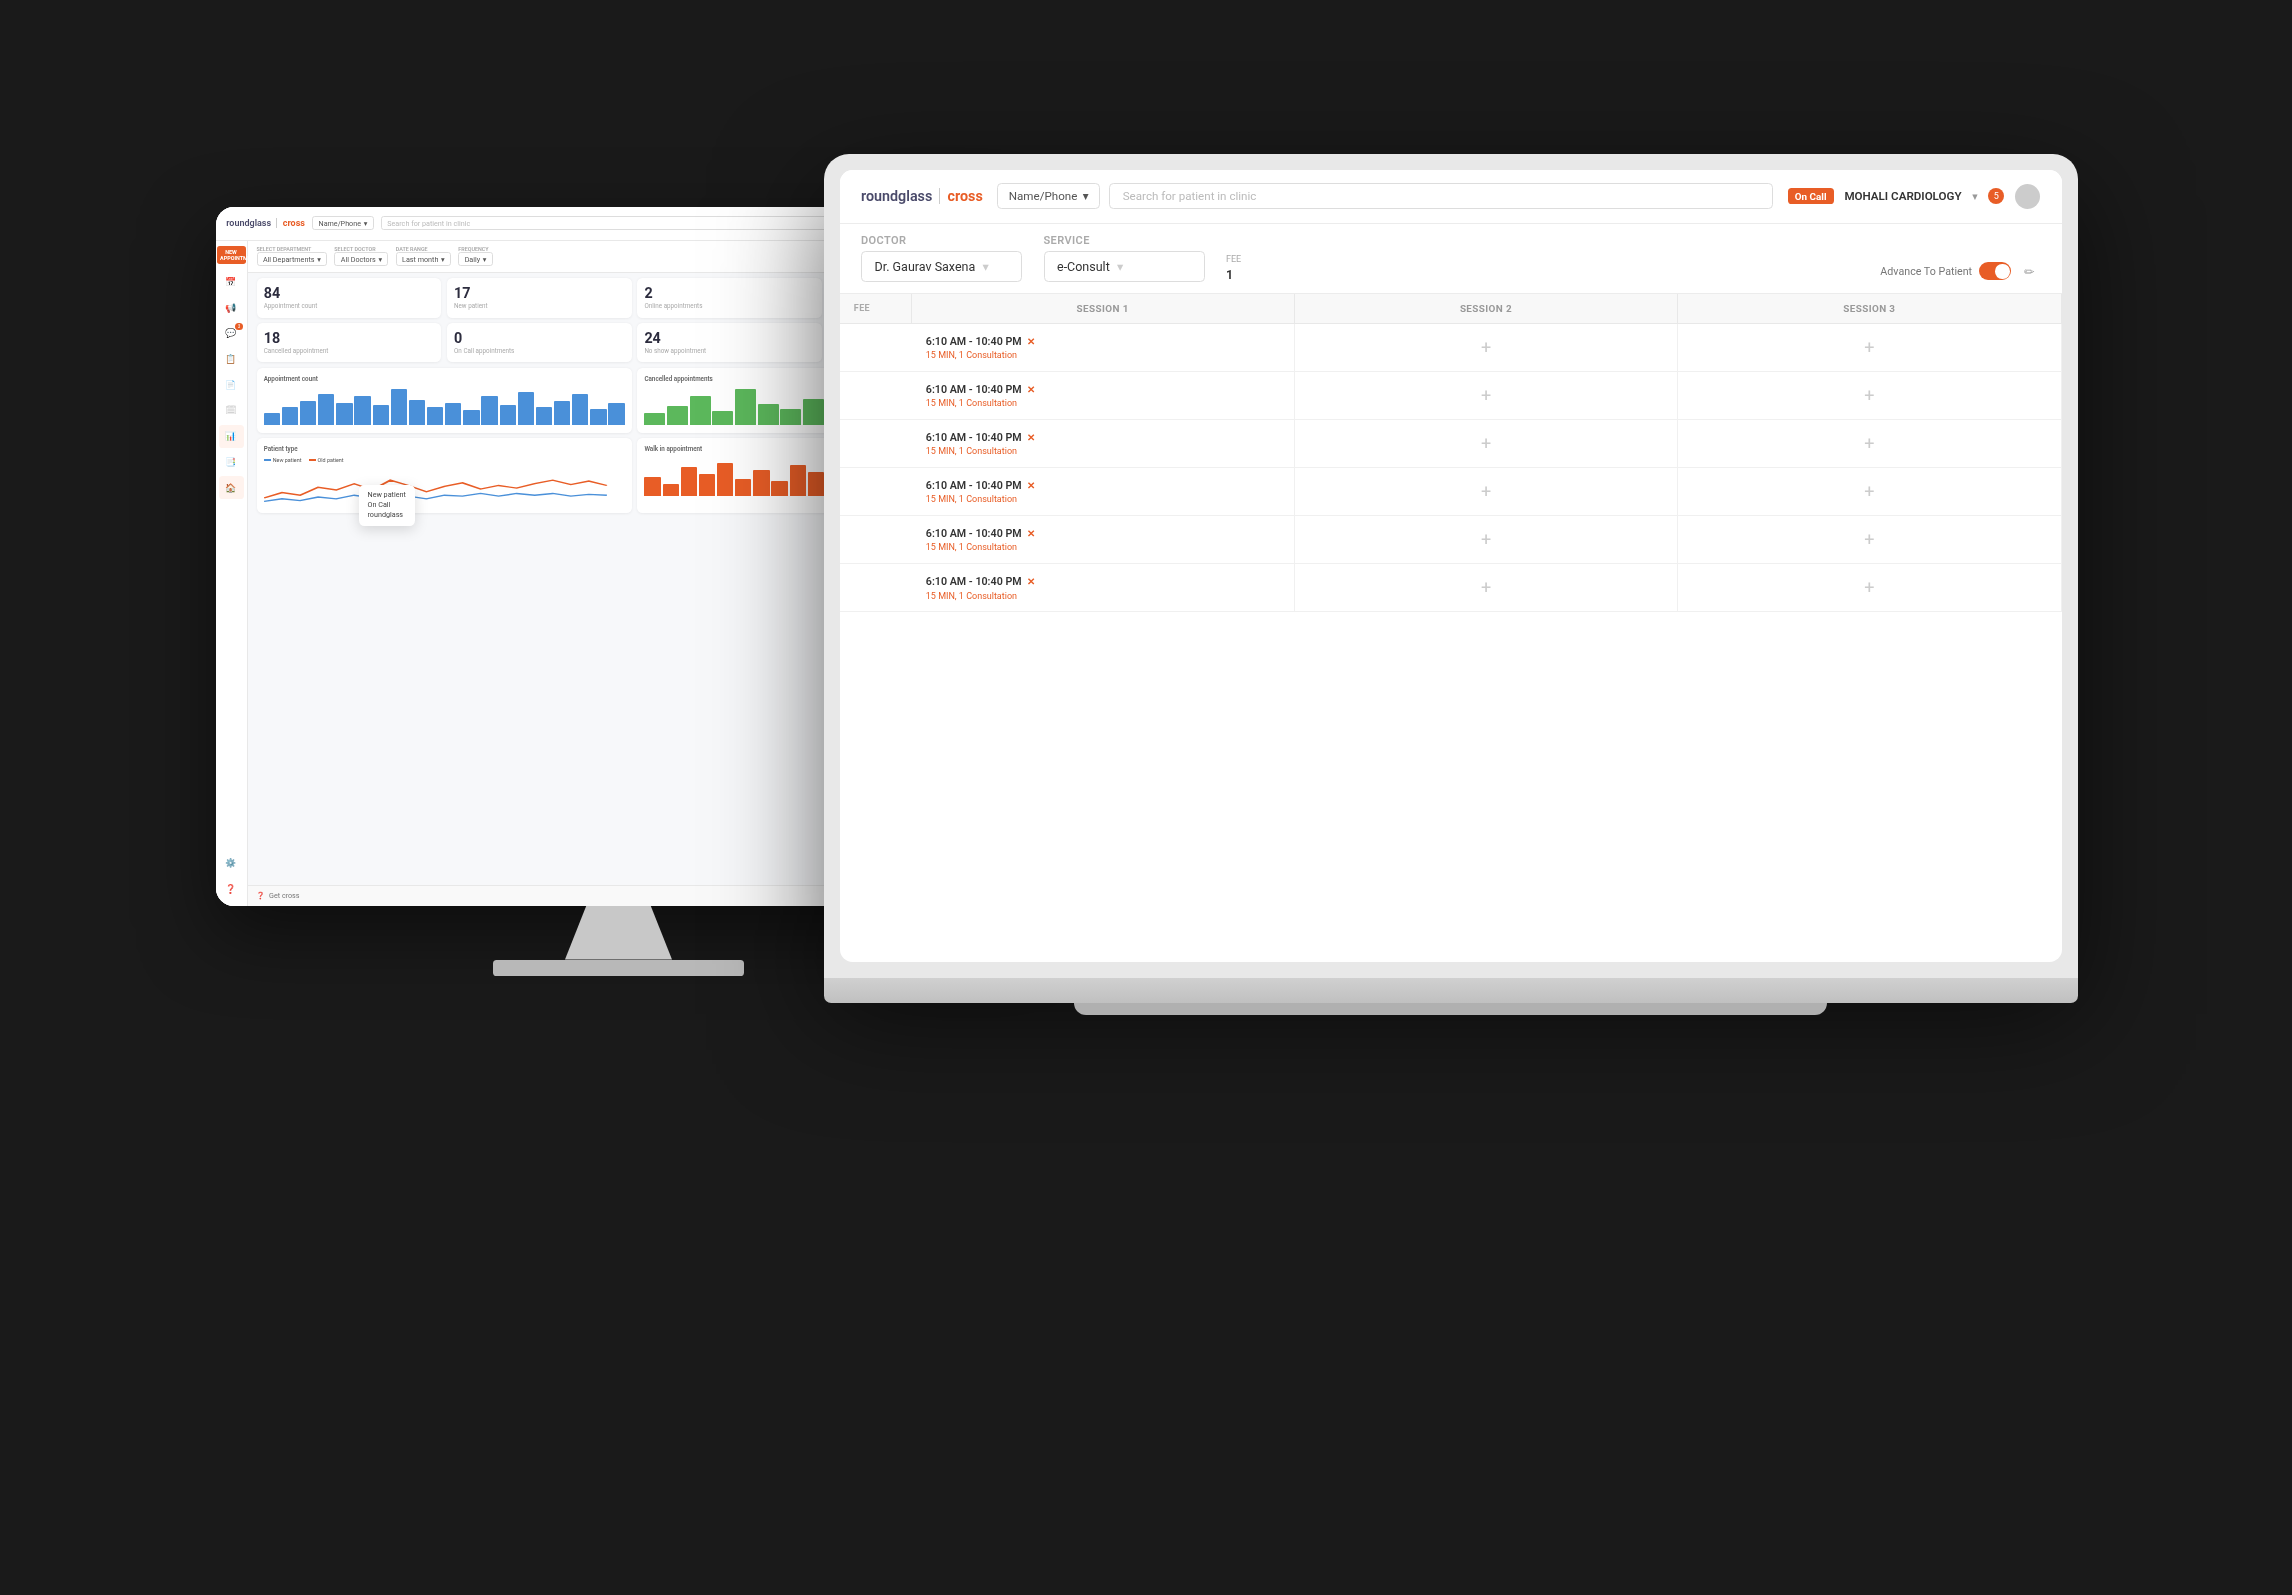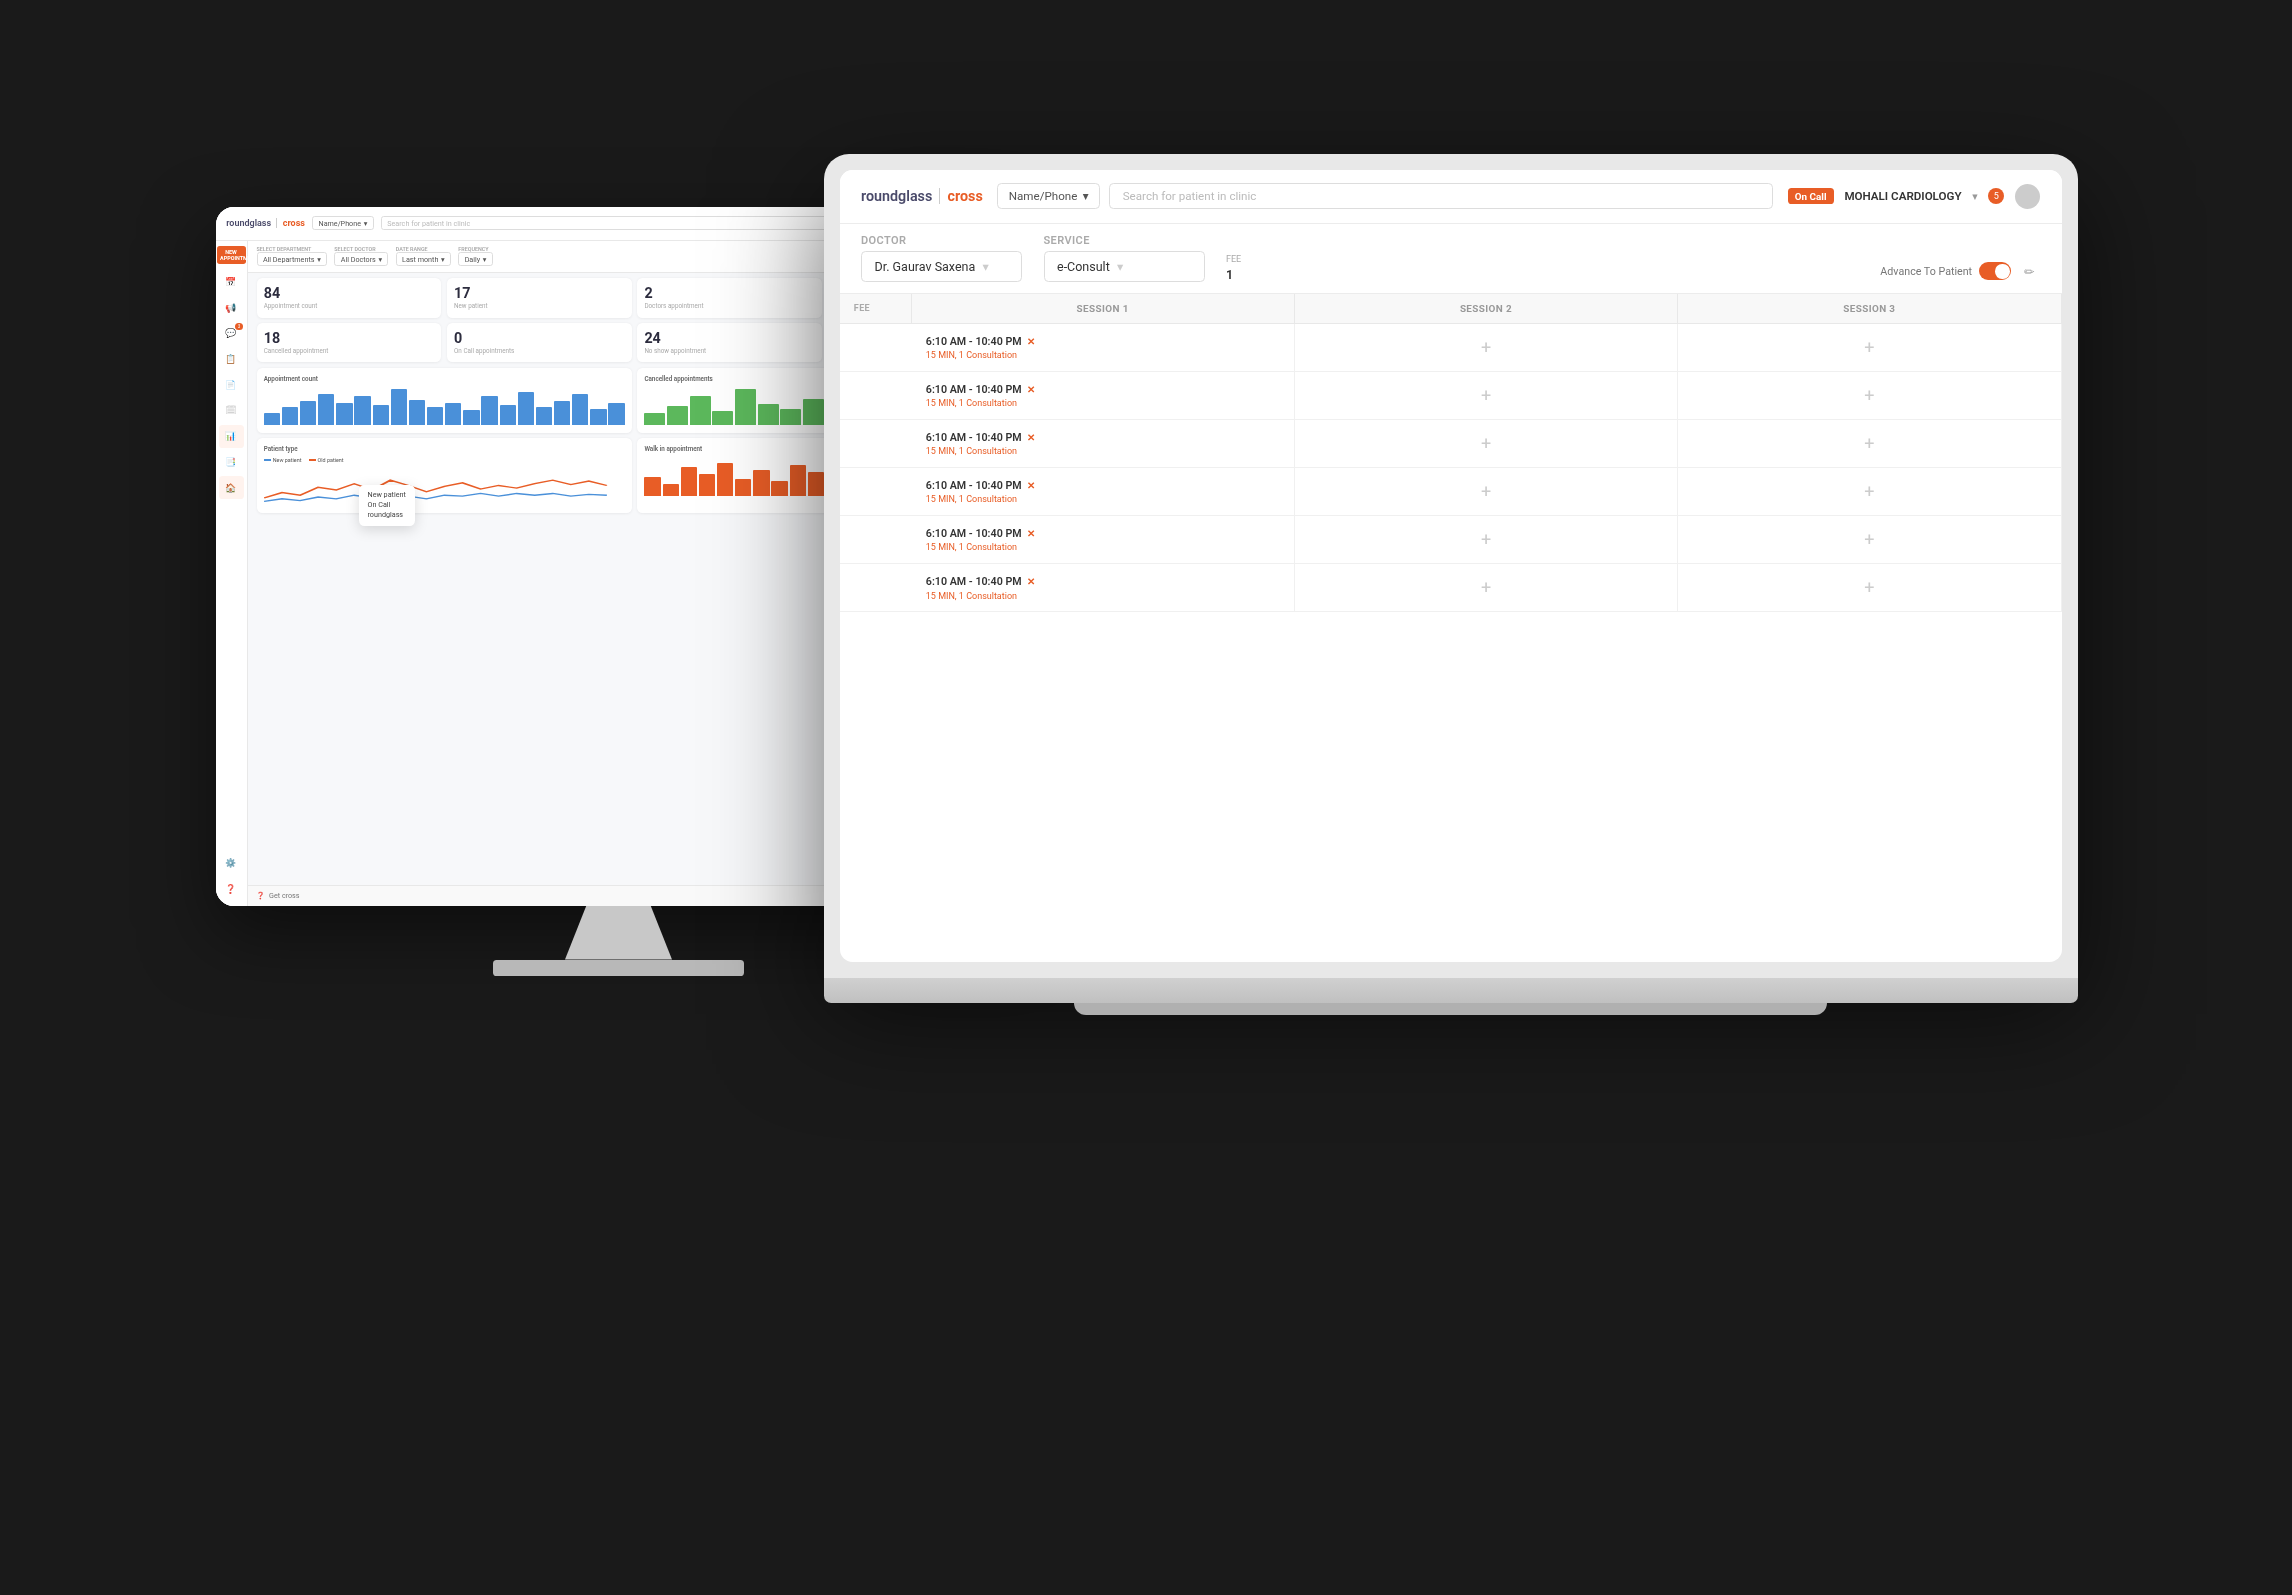--- a/index.html
+++ b/index.html
@@ -762,21 +762,21 @@
               <div class="sm-stat-card">
                 <div class="sm-stat-num">84</div>
                 <div class="sm-stat-lbl">Appointment count</div>
               </div>
               <div class="sm-stat-card">
                 <div class="sm-stat-num">17</div>
                 <div class="sm-stat-lbl">New patient</div>
               </div>
               <div class="sm-stat-card">
                 <div class="sm-stat-num">2</div>
-                <div class="sm-stat-lbl">Doctors appointment</div>
+                <div class="sm-stat-lbl">Online appointments</div>
               </div>
               <div class="sm-stat-card">
                 <div class="sm-stat-num">45</div>
                 <div class="sm-stat-lbl">Walk in appointment</div>
               </div>
               <div class="sm-stat-card">
                 <div class="sm-stat-num">18</div>
                 <div class="sm-stat-lbl">Cancelled appointment</div>
               </div>
               <div class="sm-stat-card">

